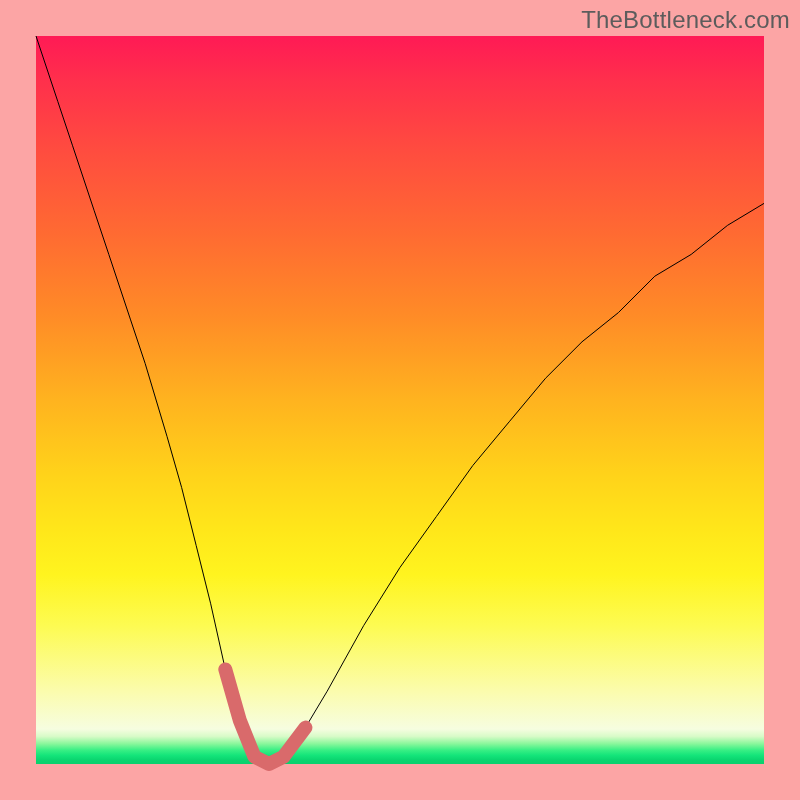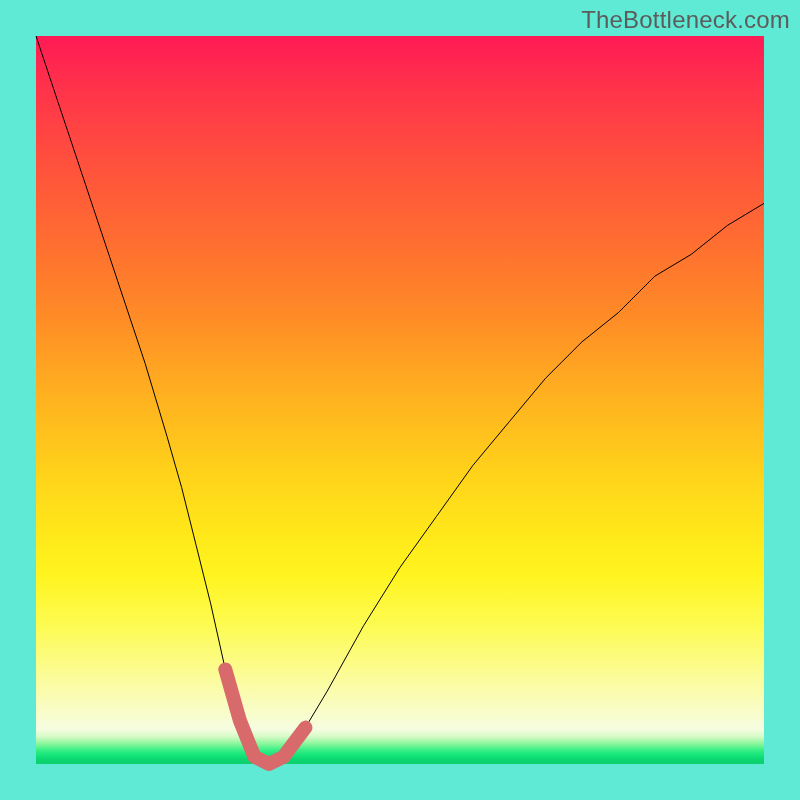--- a/index.html
+++ b/index.html
@@ -10,21 +10,21 @@
     background: #000;
     overflow: hidden;
     font-family: Arial, Helvetica, sans-serif;
   }
   .frame {
     position: absolute;
     left: 0;
     top: 0;
     width: 800px;
     height: 800px;
-    background: #5eead4;
+    background: #fca5a5;
   }
   .plot {
     position: absolute;
     left: 36px;
     top: 36px;
     width: 728px;
     height: 728px;
     
     background: linear-gradient(to bottom,
       #ff1a55 0%,

